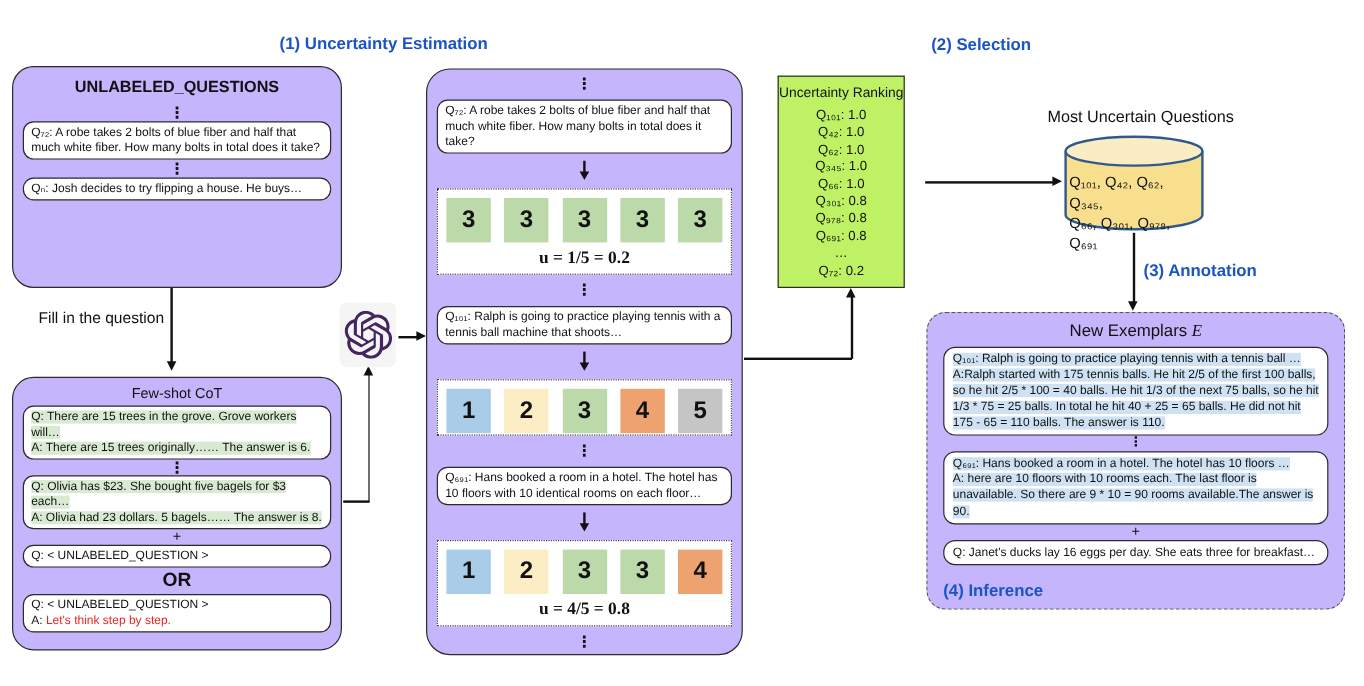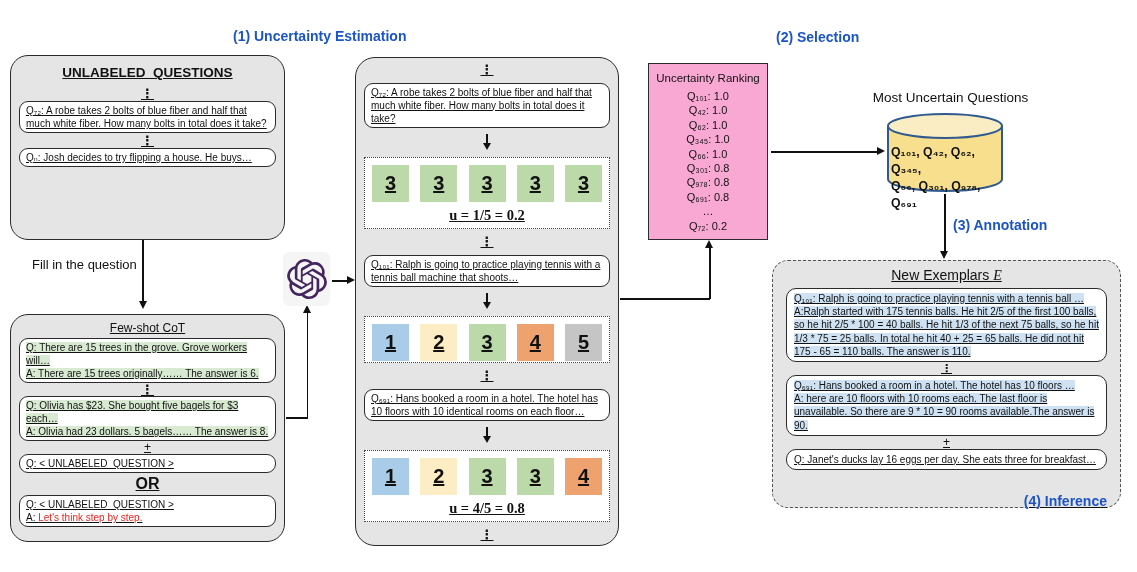--- a/index.html
+++ b/index.html
@@ -7,21 +7,21 @@
     --hl_green:#d9ead3; --hl_blue:#cfe2f3;
     --cyl_body:#f7df8e; --cyl_top:#faedc3; --cyl_border:#2e5a8f; --logo_purple:#44265e;
   }
   *{margin:0;padding:0;box-sizing:border-box;}
   html,body{background:#fff;}
   body{font-family:"Liberation Sans","DejaVu Sans",sans-serif;color:#111;}
   #canvas{position:relative;width:1137px;height:572px;background:#fff;overflow:hidden;}
 
   .hdr{position:absolute;font-weight:bold;font-size:14px;color:var(--accent_blue);white-space:nowrap;}
 
-  .panel{position:absolute;background:#e5e5e5;border:1.4px solid var(--border_dark);border-radius:18px;text-decoration:underline;}
+  .panel{position:absolute;background:#c4b5fd;border:1.4px solid var(--border_dark);border-radius:18px;}
   .qbox{border:1.2px solid var(--border_dark);border-radius:9px;background:#fff;padding:2px 6px;font-size:10px;line-height:13px;}
   .dots{text-align:center;font-weight:bold;font-size:13px;line-height:13px;color:#111;}
 
   
   #panel-unlabeled{left:10px;top:55px;width:275px;height:185px;padding:6px 8px 4px;}
   #panel-unlabeled .ptitle{text-align:center;font-weight:bold;font-size:13.5px;margin:3px 0 7px;}
   #panel-unlabeled .qbox{margin:1px 0;}
   #panel-fewshot{left:10px;top:314px;width:275px;height:228px;padding:4px 8px;}
   #panel-fewshot .ptitle{text-align:center;font-size:12px;margin:2px 0 3px;}
   .hl-g{background:var(--hl_green);}
@@ -42,40 +42,40 @@
   #panel-middle .qbox{width:100%;}
   .dotted-box{width:100%;border:1.6px dotted #444;padding:7px 7px 1px;background:#fff;}
   .sq-row{display:flex;justify-content:space-between;}
   .sq{width:37px;height:37px;display:flex;align-items:center;justify-content:center;font-size:20px;font-weight:bold;}
   .u-label{text-align:center;font-family:"Liberation Serif","DejaVu Serif",serif;font-weight:600;font-size:14.5px;margin:5px 0 3px;}
   .down-arrow{position:relative;width:10px;height:16px;}
   .down-arrow::before{content:"";position:absolute;left:4.2px;top:0;width:1.5px;height:10px;background:#111;}
   .down-arrow::after{content:"";position:absolute;left:0.5px;top:9px;border-left:4.5px solid transparent;border-right:4.5px solid transparent;border-top:7px solid #111;}
 
   
-  #box-ranking{position:absolute;left:648px;top:63px;width:120px;height:177px;border:1.4px solid var(--border_dark);background:#f9a8d4;}
+  #box-ranking{position:absolute;left:648px;top:63px;width:106px;height:177px;border:1.4px solid var(--border_dark);background:#bef264;}
   #box-ranking .rtitle{text-align:center;font-size:11.5px;padding-top:8px;}
   #box-ranking .rlist{text-align:center;font-size:11px;line-height:14.4px;margin-top:5px;}
 
   
   #label-most-uncertain{position:absolute;left:858px;top:90px;width:185px;text-align:center;font-size:13.5px;}
   #cylinder{position:absolute;left:886px;top:112px;width:118px;height:82px;}
   #cylinder svg{position:absolute;left:0;top:0;}
   .cyl-body{fill:var(--cyl_body);stroke:var(--cyl_border);stroke-width:2;}
   .cyl-top{fill:var(--cyl_top);stroke:var(--cyl_border);stroke-width:2;}
-  #cyl-text{position:absolute;left:5px;top:32px;width:110px;font-size:12.3px;line-height:17px;color:#111;font-weight:bold;}
+  #cyl-text{position:absolute;left:5px;top:32px;width:110px;font-size:12.3px;line-height:17px;color:#111;}
 
   
   #panel-exemplars{left:772px;top:260px;width:349px;height:248px;border:1.4px dashed #555;border-radius:16px;padding:4px 13px;}
   #panel-exemplars .ptitle{text-align:center;font-size:14px;margin:2px 0 4px;}
   .evar{font-family:"Liberation Serif","DejaVu Serif",serif;font-style:italic;}
   .ex-box{border:1.2px solid var(--border_dark);border-radius:10px;padding:3px 7px;font-size:10px;line-height:13.2px;background:#fff;}
   .small-dots{text-align:center;font-weight:bold;font-size:11px;line-height:11px;margin:1px 0;}
   .tq-label{text-align:center;font-size:11.5px;margin-bottom:2px;}
-  #hdr-step4{position:static;text-align:right;margin-top:23px;}
+  #hdr-step4{position:static;text-align:left;margin-top:13px;}
 
   
   .seg{position:absolute;background:#111;}
   .head{position:absolute;width:0;height:0;}
   .head-right{border-top:4.5px solid transparent;border-bottom:4.5px solid transparent;border-left:8px solid #111;}
   .head-up{border-left:4.5px solid transparent;border-right:4.5px solid transparent;border-bottom:8px solid #111;}
   .head-down{border-left:4.5px solid transparent;border-right:4.5px solid transparent;border-top:8px solid #111;}
 </style>
 </head>
 <body>

